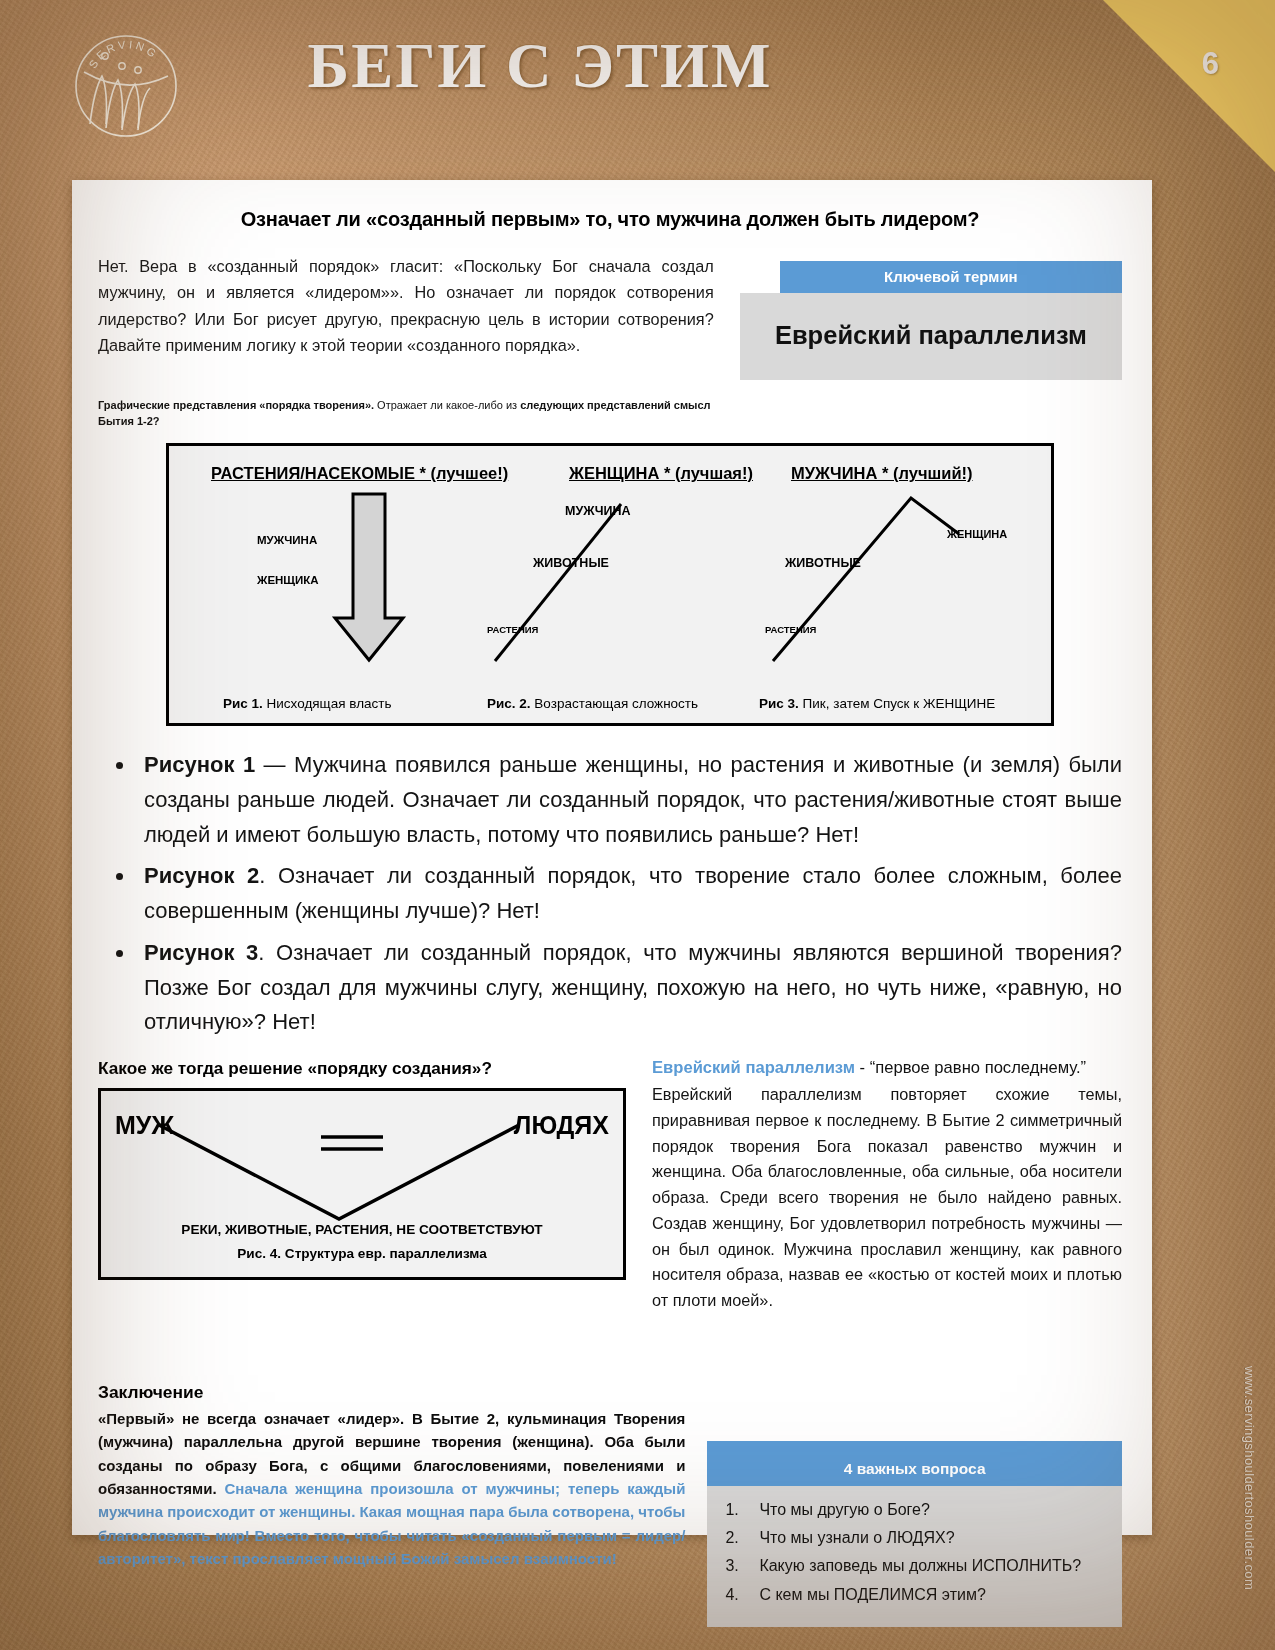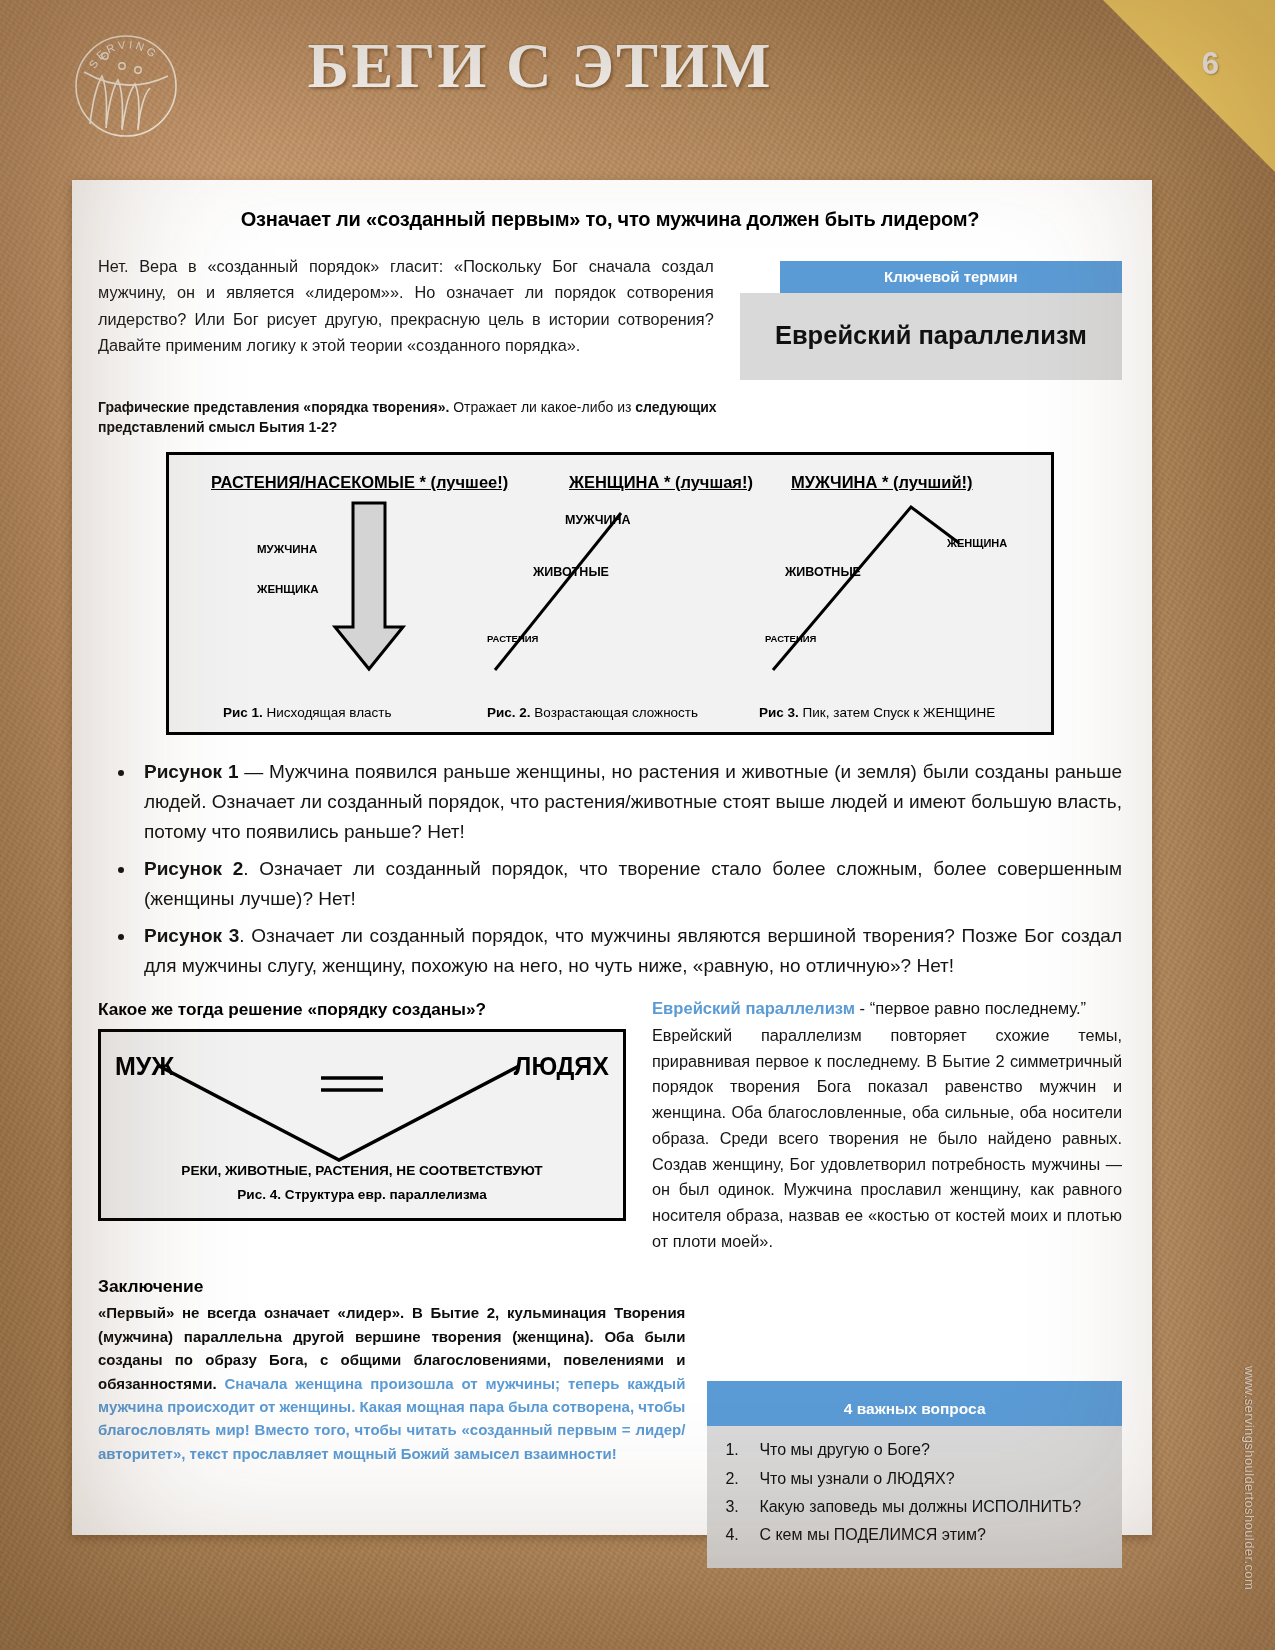--- a/index.html
+++ b/index.html
@@ -87,21 +87,21 @@
     margin-left: 40px;
   }
   .keybox .kb-body {
     background: #d9d9d9; color: #111;
     text-align: center; font-size: 25.5px; font-weight: bold;
     padding: 28px 6px 30px;
   }
 
   .graphics-lead {
     margin-top: 18px;
-    font-size: 14px; font-weight: bold; color: #111;
+    font-size: 11px; font-weight: bold; color: #111;
     line-height: 1.42; width: 640px;
   }
   .graphics-lead .lead-norm { font-weight: normal; }
 
   
   .figpanel {
     position: relative;
     margin: 14px auto 0 auto;
     width: 888px; height: 283px;
     border: 3px solid #000;
@@ -114,21 +114,21 @@
   .fig-lbl { position: absolute; font-weight: bold; color: #000; white-space: nowrap; }
   .fig-cap {
     position: absolute; bottom: 12px; font-size: 13.5px; color: #000; white-space: nowrap;
   }
   .fig-cap b { font-weight: bold; }
   .figsvg { position: absolute; left: 0; top: 0; width: 888px; height: 283px; }
 
   
   ul.bullets { margin: 22px 0 0 12px; padding-left: 26px; }
   ul.bullets li {
-    font-size: 19px; line-height: 1.58; color: #141414;
+    font-size: 22px; line-height: 1.58; color: #141414;
     margin-bottom: 7px; text-align: justify; padding-left: 8px;
   }
   ul.bullets li b { font-weight: bold; }
 
   
   .row-mid { display: flex; gap: 24px; margin-top: 18px; align-items: flex-start; }
   .mid-left { width: 530px; }
   .mid-right { width: 470px; }
   .solution-q { font-size: 17.2px; font-weight: bold; color: #000; margin-bottom: 9px; }
   .hp-head { font-size: 16.6px; color: #111; margin-bottom: 4px; }
@@ -141,21 +141,21 @@
   }
   .parbox svg { position: absolute; left: 0; top: 0; }
   .pb-lbl { position: absolute; font-size: 25px; font-weight: bold; color: #000; }
   .pb-foot {
     position: absolute; width: 100%; text-align: center;
     font-size: 13.6px; font-weight: bold; color: #000;
   }
 
   
   .row-bot { display: flex; gap: 22px; margin-top: 22px; align-items: flex-start; }
-  .concl { width: 595px; }
+  .concl { width: 595px; margin-top: 46px; }
   .concl h3 { font-size: 17.4px; font-weight: bold; margin-bottom: 4px; color: #000; }
   .concl p { font-size: 15px; line-height: 1.56; color: #0d0d0d; text-align: justify; }
   .concl .blue { color: #5b9bd5; font-weight: bold; }
   .concl .bold { font-weight: bold; }
 
   .qbox { width: 420px; margin-top: 105px; }
   .qbox .qb-head {
     background: #5b9bd5; color: #fff; text-align: center;
     font-size: 15.5px; font-weight: bold; padding: 19px 0 8px;
   }
@@ -260,21 +260,21 @@
       <li>
         <b>Рисунок 2</b><span>. Означает ли созданный порядок, что творение стало более сложным, более совершенным (женщины лучше)? Нет!</span>
       </li>
       <li>
         <b>Рисунок 3</b><span>. Означает ли созданный порядок, что мужчины являются вершиной творения? Позже Бог создал для мужчины слугу, женщину, похожую на него, но чуть ниже, «равную, но отличную»? Нет!</span>
       </li>
     </ul>
 
     <div class="row-mid">
       <div class="mid-left">
-        <div class="solution-q">Какое же тогда решение «порядку созданы»?</div>
+        <div class="solution-q">Какое же тогда решение «порядку создания»?</div>
 
         <div class="parbox">
           <svg width="522" height="186" viewBox="0 0 522 186">
             <polyline points="58,34 238,128 418,34" fill="none" stroke="#000" stroke-width="3.5"></polyline>
             <line x1="220" y1="46" x2="282" y2="46" stroke="#000" stroke-width="3.5"></line>
             <line x1="220" y1="58" x2="282" y2="58" stroke="#000" stroke-width="3.5"></line>
           </svg>
           <div class="pb-lbl" style="left:14px; top:20px;">МУЖ</div>
           <div class="pb-lbl" style="right:14px; top:20px;">ЛЮДЯХ</div>
           <div class="pb-foot" style="bottom:40px;">РЕКИ, ЖИВОТНЫЕ, РАСТЕНИЯ, НЕ СООТВЕТСТВУЮТ</div>

